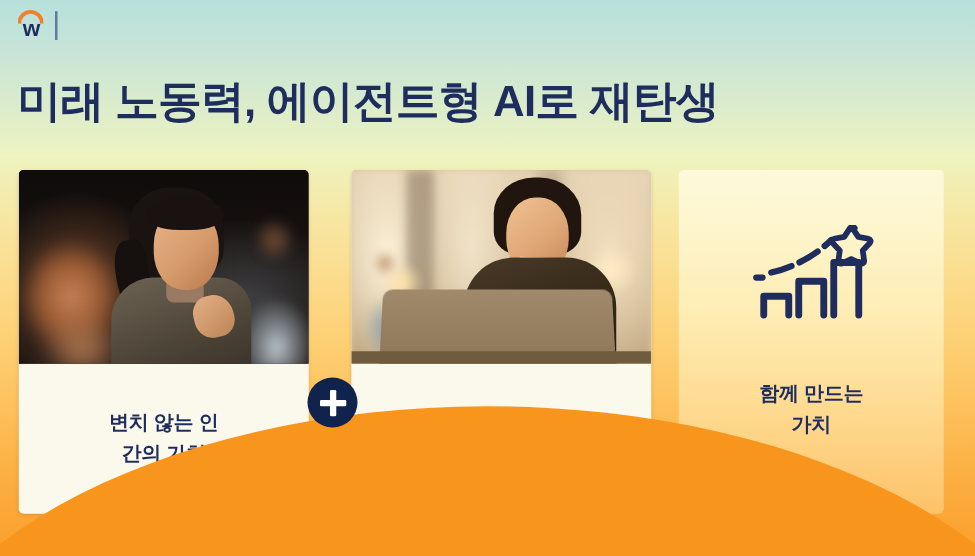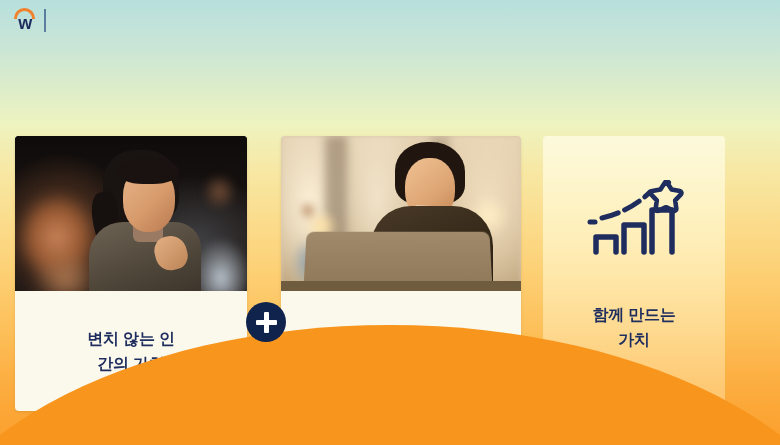--- a/index.html
+++ b/index.html
@@ -89,21 +89,21 @@
     position:absolute; top:0;
     height:275px;
     border-radius:4px;
     overflow:hidden;
     background:#FBF8EC;
     box-shadow:0 1px 3px rgba(60,40,0,.12);
   }
   .card-1 { left:15px;  width:232px; }
   .card-2 { left:281px; width:240px; }
   .card-3 {
-    left:543px; width:182px;
+    left:543px; width:212px;
     background:linear-gradient(180deg,
        rgba(255,252,228,.80) 0%,
        rgba(255,246,202,.72) 40%,
        rgba(255,230,170,.62) 75%,
        rgba(255,216,146,.55) 100%);
     box-shadow:none;
   }
 
   
   .photo { position:relative; width:100%; height:155px; overflow:hidden; }
@@ -288,20 +288,21 @@
 <div class="stage">
 
   <div class="logobar">
     <div class="mark">
       <div class="arc"></div>
       <div class="wletter">w</div>
     </div>
     <div class="divider"></div>
   </div>
 
+  <div class="headline">미래 노동력, 에이전트형 AI로 재탄생</div>
 
   <div class="cards">
 
     <div class="card card-1">
       <div class="photo photo-1">
         <div class="bgwall"></div>
         <div class="blurhand"></div>
         <div class="blurhand2"></div>
         <div class="p2"></div>
         <div class="woman">

